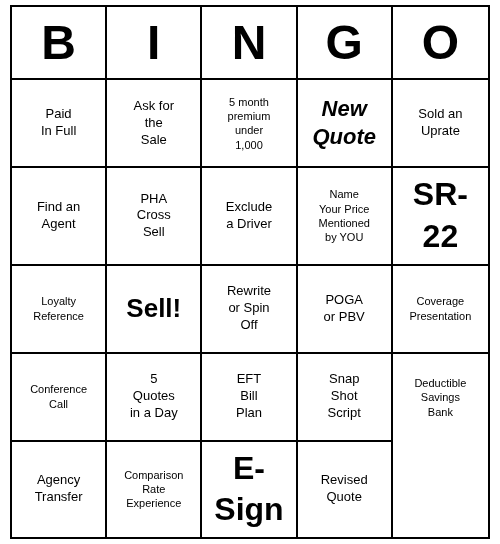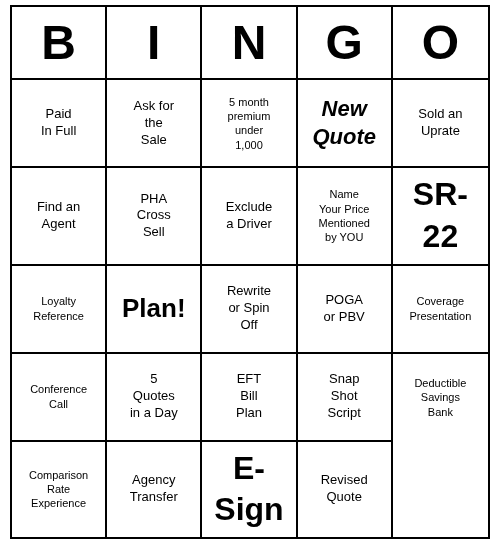--- a/index.html
+++ b/index.html
@@ -90,27 +90,27 @@
       <div class="bingo-cell">Ask for<br>the<br>Sale</div>
       <div class="bingo-cell small-text">5 month<br>premium<br>under<br>1,000</div>
       <div class="bingo-cell medium-large">New<br>Quote</div>
       <div class="bingo-cell">Sold an<br>Uprate</div>
       <div class="bingo-cell">Find an<br>Agent</div>
       <div class="bingo-cell">PHA<br>Cross<br>Sell</div>
       <div class="bingo-cell">Exclude<br>a Driver</div>
       <div class="bingo-cell small-text">Name<br>Your Price<br>Mentioned<br>by YOU</div>
       <div class="bingo-cell large-text">SR-<br>22</div>
       <div class="bingo-cell small-text">Loyalty<br>Reference</div>
-      <div class="bingo-cell free">Plan!</div>
+      <div class="bingo-cell free">Sell!</div>
       <div class="bingo-cell">Rewrite<br>or Spin<br>Off</div>
       <div class="bingo-cell">POGA<br>or PBV</div>
       <div class="bingo-cell small-text">Coverage<br>Presentation</div>
       <div class="bingo-cell small-text">Conference<br>Call</div>
       <div class="bingo-cell">5<br>Quotes<br>in a Day</div>
       <div class="bingo-cell">EFT<br>Bill<br>Plan</div>
       <div class="bingo-cell">Snap<br>Shot<br>Script</div>
       <div class="bingo-cell small-text last-row">Deductible<br>Savings<br>Bank</div>
+      <div class="bingo-cell last-row">Agency<br>Transfer</div>
       <div class="bingo-cell small-text last-row">Comparison<br>Rate<br>Experience</div>
-      <div class="bingo-cell last-row">Agency<br>Transfer</div>
       <div class="bingo-cell large-text last-row">E-<br>Sign</div>
       <div class="bingo-cell last-row">Revised<br>Quote</div>
     </div>
 </div>
 
 </body></html>

